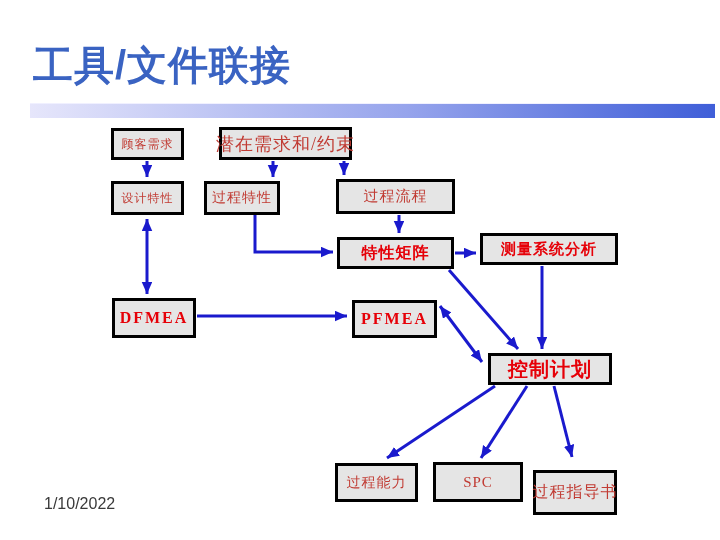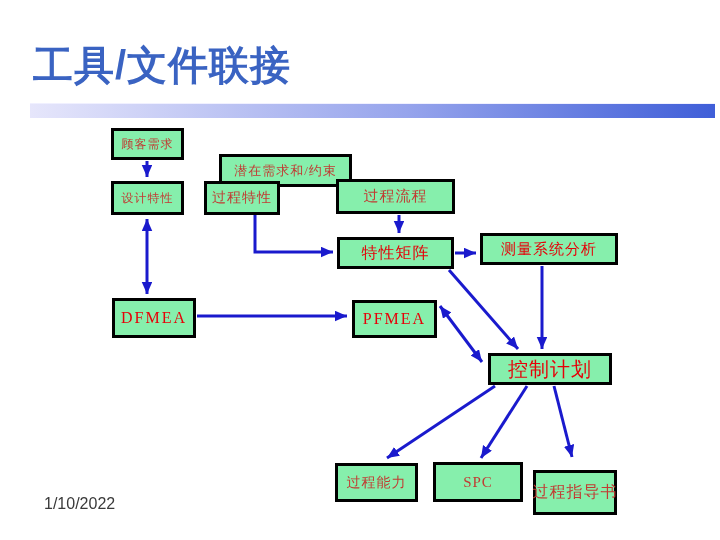--- a/index.html
+++ b/index.html
@@ -15,32 +15,32 @@
     color:var(--title_blue,#3a63c2);
     font-family:"Liberation Sans",sans-serif;white-space:nowrap;
   }
   .title-bar{
     position:absolute;left:30px;top:103px;width:685px;height:14px;
     background:linear-gradient(90deg,var(--bar_gradient_start,#e6e6fb) 0%,#96a4ec 55%,var(--bar_gradient_end,#3f5ed8) 100%);
     border-top:1px solid #f0f0ff;
   }
 
   .node{
-    position:absolute;background:#86efac;
+    position:absolute;background:#e5e5e5;
     border:3px solid var(--box_border,#000);
     box-sizing:border-box;
     display:flex;align-items:center;justify-content:center;
     color:var(--box_text_red,#c13b33);
     font-family:"Liberation Serif",serif;
     white-space:nowrap;letter-spacing:1px;
   }
-  .bold-red{color:var(--box_text_bold_red,#e60008);font-weight:normal;}
+  .bold-red{color:var(--box_text_bold_red,#e60008);font-weight:bold;}
 
   .n-customer{left:111px;top:128px;width:73px;height:32px;font-size:12px;}
-  .n-potential{left:219px;top:127px;width:133px;height:33px;font-size:13px;margin-top:27px;}
+  .n-potential{left:219px;top:127px;width:133px;height:33px;font-size:18px;}
   .n-design{left:111px;top:181px;width:73px;height:34px;font-size:12px;}
   .n-prochar{left:204px;top:181px;width:76px;height:34px;font-size:14px;}
   .n-proflow{left:336px;top:179px;width:119px;height:35px;font-size:15px;text-align:right;}
   .n-matrix{left:337px;top:237px;width:117px;height:32px;font-size:16px;}
   .n-msa{left:480px;top:233px;width:138px;height:32px;font-size:15px;}
   .n-dfmea{left:112px;top:298px;width:84px;height:40px;font-size:16px;letter-spacing:2px;}
   .n-pfmea{left:352px;top:300px;width:85px;height:38px;font-size:16px;letter-spacing:2px;text-align:center;}
   .n-cplan{left:488px;top:353px;width:124px;height:32px;font-size:20px;}
   .n-pcap{left:335px;top:463px;width:83px;height:39px;font-size:14px;}
   .n-spc{left:433px;top:462px;width:90px;height:40px;font-size:15px;}

